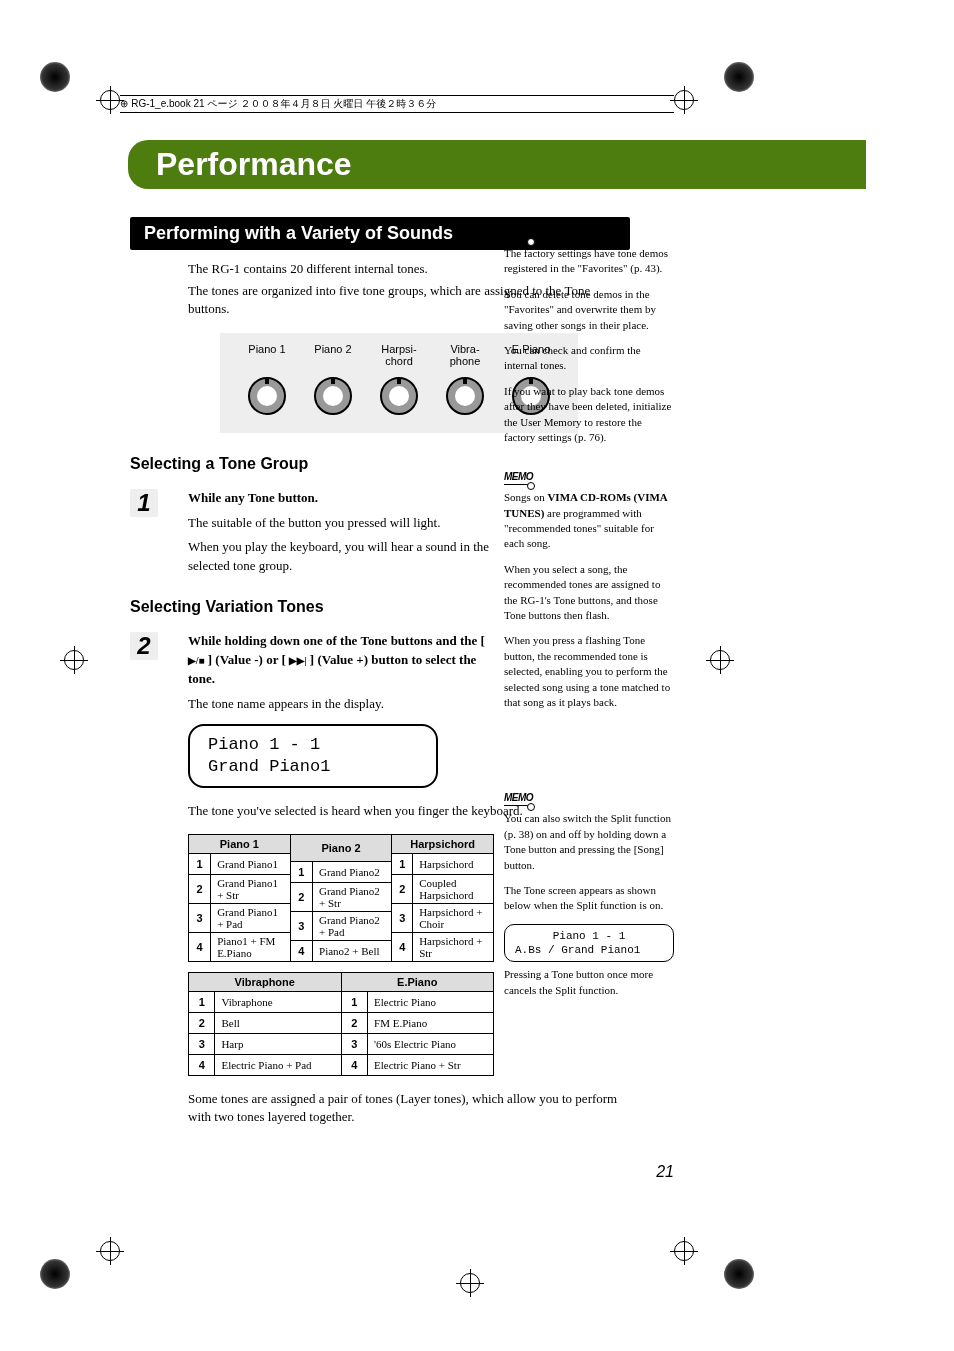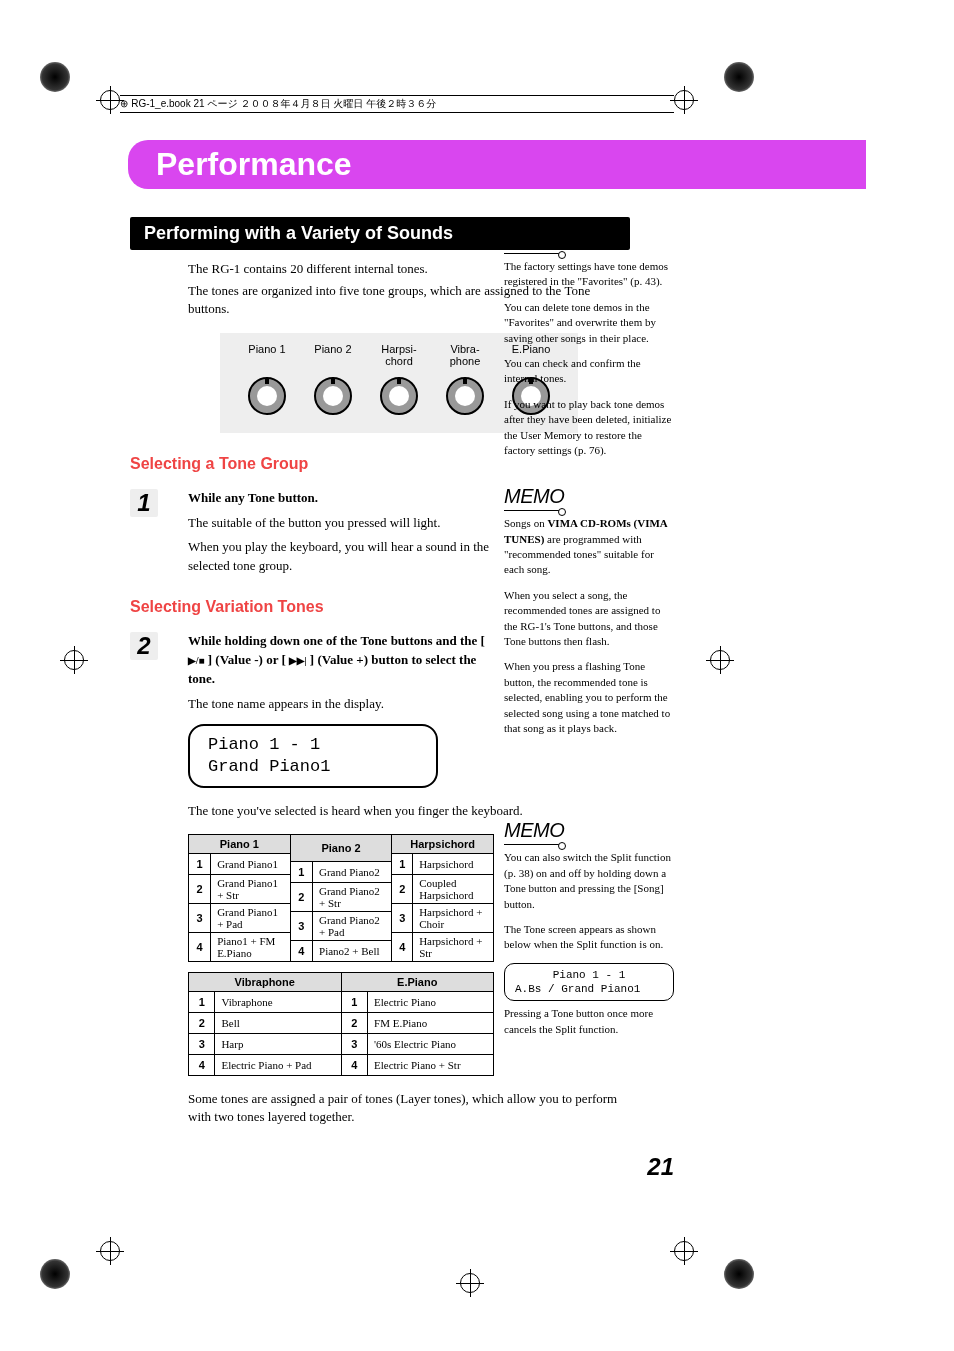--- a/index.html
+++ b/index.html
@@ -66,21 +66,21 @@
   }
   .sidebar {
     position: absolute;
     top: 225px;
     right: 120px;
     width: 170px;
     font-size: 11px;
     line-height: 1.4;
   }
   .chapter-bar {
-    background: #d946ef;
+    background: #4d7c0f;
     color: #fff;
     border-radius: 20px 0 0 20px;
     padding: 6px 20px 6px 28px;
     font-family: Arial, Helvetica, sans-serif;
     font-weight: bold;
     font-size: 32px;
     margin-left: -2px;
     width: 690px;
   }
   .section-title {
@@ -95,21 +95,21 @@
     width: 472px;
   }
   .body-text {
     margin-left: 58px;
     margin-top: 10px;
     font-size: 13px;
     line-height: 1.4;
     width: 440px;
   }
   .sub-heading {
-    color: #ef4444;
+    color: #000000;
     font-family: Arial, Helvetica, sans-serif;
     font-weight: bold;
     font-size: 16px;
     margin-top: 22px;
   }
   .step-num {
     position: absolute;
     left: 0;
     font-family: Arial, Helvetica, sans-serif;
     font-weight: bold;
@@ -242,23 +242,23 @@
   }
   table.tone td.name {
     width: 118px;
   }
   
   .memo {
     margin-bottom: 6px;
   }
   .memo-icon {
     font-family: Arial, sans-serif;
-    font-weight: normal;
+    font-weight: bold;
     font-style: italic;
-    font-size: 20px;
+    font-size: 10px;
     letter-spacing: -0.5px;
     border-bottom: 1px solid #000;
     display: inline-block;
     position: relative;
   }
   .memo-icon::after {
     content: '';
     position: absolute;
     right: -2px;
     bottom: -6px;
@@ -269,22 +269,22 @@
     background: #fff;
   }
   .sidebar p {
     margin: 5px 0 10px;
   }
   .page-num {
     position: absolute;
     bottom: 170px;
     right: 120px;
     font-family: Arial, sans-serif;
-    font-size: 24px;
-    font-weight: bold;
+    font-size: 16px;
+    font-weight: normal;
     font-style: italic;
   }
   .transport-icon {
     display: inline-block;
     font-size: 10px;
     vertical-align: baseline;
   }
 </style>
 </head>
 <body>

